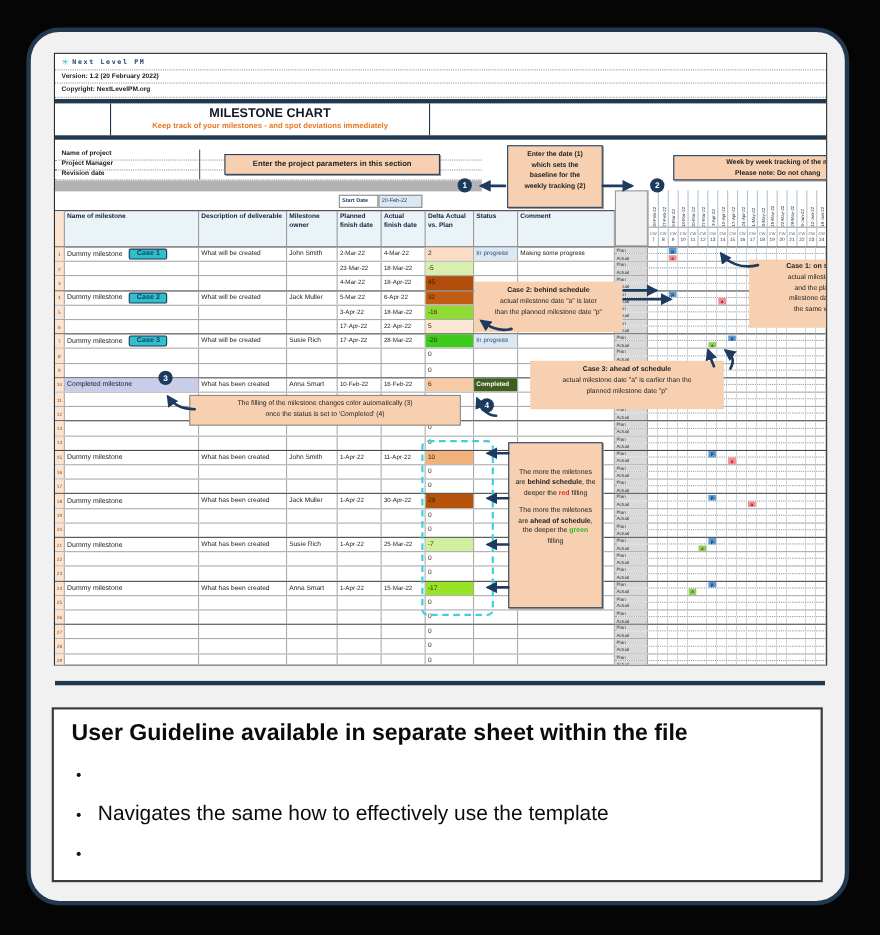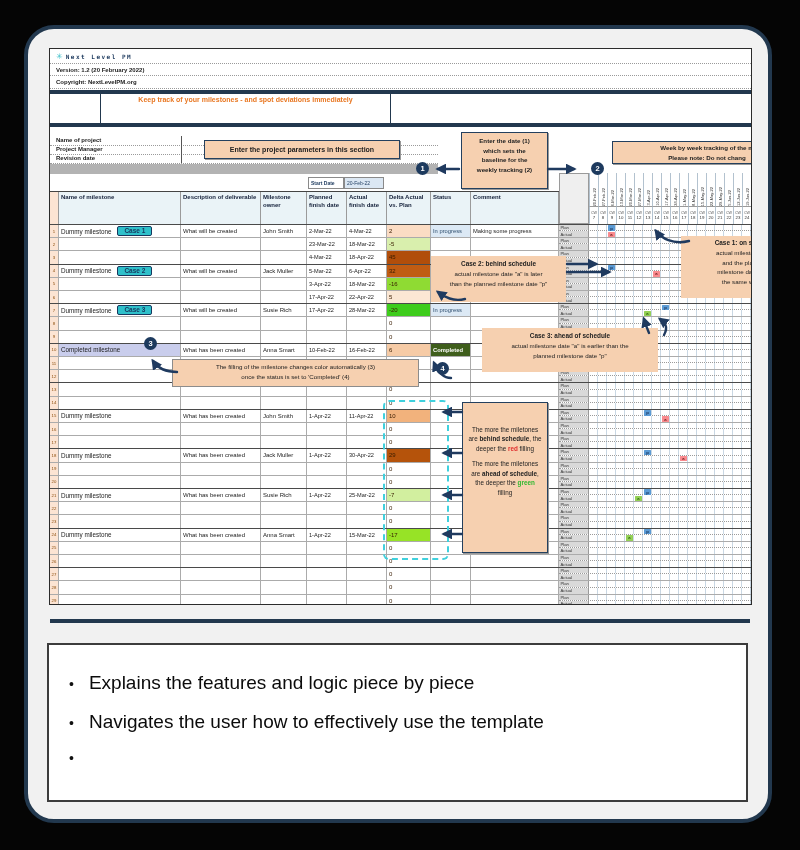--- a/index.html
+++ b/index.html
@@ -79,20 +79,21 @@
     <span class="logo-tx">Next Level PM</span>
   </div>
   <div class="abs inforow" style="top:15px;height:12px;">
     <span class="smallbold">Version: 1.2 (20 February 2022)</span>
   </div>
   <div class="abs inforow" style="top:27px;height:13px;">
     <span class="smallbold">Copyright: NextLevelPM.org</span>
   </div>
   <div class="abs navybar" style="top:41px;height:4px;"></div>
   <div class="abs" id="titlebox">
+    <div class="mtitle">MILESTONE CHART</div>
     <div class="msub">Keep track of your milestones - and spot deviations immediately</div>
   </div>
   <div class="abs navybar" style="top:74px;height:3.5px;"></div>
 
   <div class="abs prow" style="top:87px;">
       <span class="plab">Name of project</span>
     </div>
   <div class="abs prow" style="top:96px;">
       <span class="plab">Project Manager</span>
     </div>
@@ -1008,26 +1009,26 @@
       <path d="M412,404 L394,404" marker-end="url(#ah)"></path>
       <path d="M412,446 L394,446" marker-end="url(#ah)"></path>
       <path d="M412,485 L394,485" marker-end="url(#ah)"></path>
     </g>
   </svg>
 </div>
 
 <div id="botbar" class="abs"></div>
 
 <div id="guide" class="abs">
+  <div class="gt">User Guideline available in separate sheet within the file</div>
   <div id="bullets">
       <div class="bullet">
         <span class="dot">•</span>
-        <span class="btx">Explains the features and logic piece by piece</span>
       </div>
       <div class="bullet">
         <span class="dot">•</span>
-        <span class="btx">Navigates the user how to effectively use the template</span>
+        <span class="btx">Navigates the same how to effectively use the template</span>
       </div>
       <div class="bullet">
         <span class="dot">•</span>
       </div>
     </div>
 </div>
 
 </body></html>

